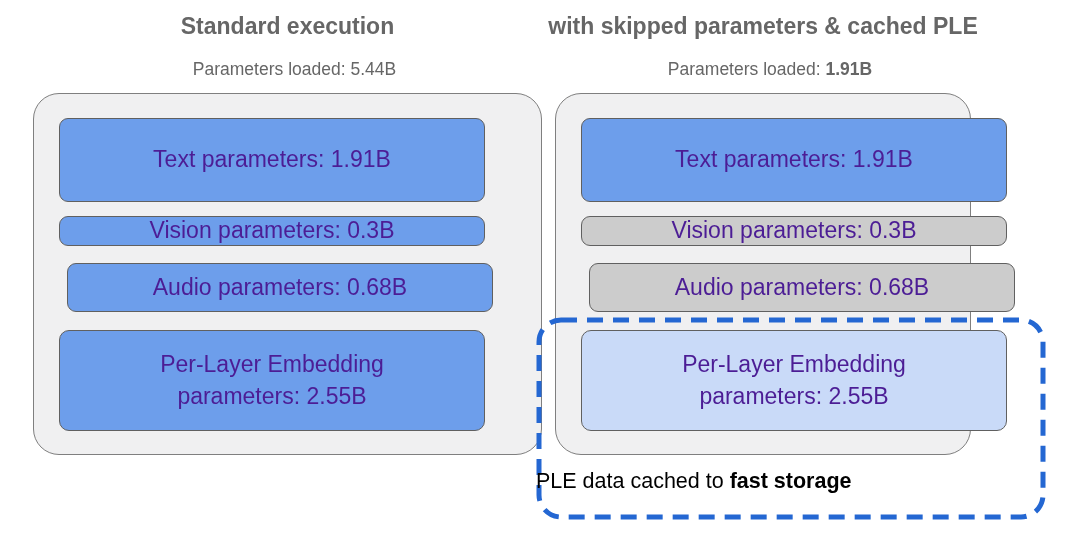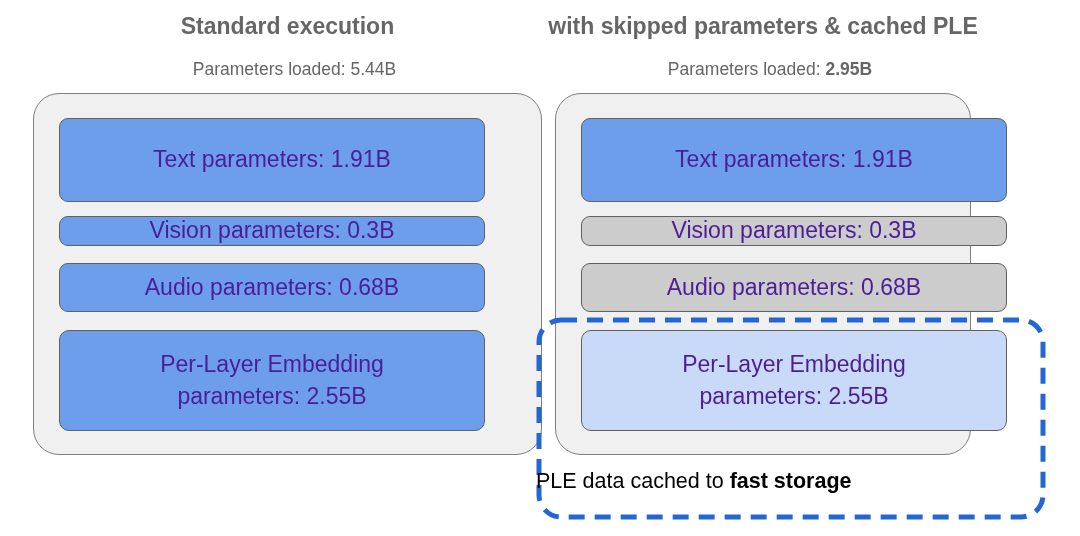--- a/index.html
+++ b/index.html
@@ -29,21 +29,21 @@
   }
   .block{
     position:absolute;left:25px;width:426px;
     border:1.3px solid var(--block-border,#606060);
     border-radius:9px;box-sizing:border-box;
     display:flex;align-items:center;justify-content:center;
     font-size:23px;line-height:1.35;color:#4c1d95;text-align:center;white-space:pre-line;
   }
   .b-text{top:24px;height:84px;}
   .b-vision{top:122px;height:30px;}
-  .b-audio{top:169px;height:49px;}
+  .b-audio{top:169px;height:49px;margin-left:8px;}
   .b-ple{top:236px;height:101px;border-radius:10px;}
   .c-blue{background:var(--block-blue,#6d9eeb);}
   .c-gray{background:var(--block-gray,#cccccc);}
   .c-lightblue{background:var(--block-lightblue,#c9daf8);}
   .dashed-outline{position:absolute;left:536px;top:317px;width:510px;height:203px;z-index:5;}
   .ple-caption{
     position:absolute;left:536px;top:469px;width:510px;margin:0;z-index:6;
     font-size:21.5px;color:#000000;
   }
   .ple-caption b{font-weight:700;}
@@ -68,21 +68,21 @@
       </div>
       <div class="block b-ple c-blue">
         <span>Per-Layer Embedding
 parameters: 2.55B</span>
       </div>
     </div>
   </section>
 
   <section class="column col-right">
     <h2 class="col-title">with skipped parameters &amp; cached PLE</h2>
-    <p class="col-subtitle"><span>Parameters loaded:</span>&nbsp;<span class="strong">2.95B</span></p>
+    <p class="col-subtitle"><span>Parameters loaded:</span>&nbsp;<span class="strong">1.91B</span></p>
     <div class="container">
       <div class="block b-text c-blue">
         <span>Text parameters: 1.91B</span>
       </div>
       <div class="block b-vision c-gray">
         <span>Vision parameters: 0.3B</span>
       </div>
       <div class="block b-audio c-gray">
         <span>Audio parameters: 0.68B</span>
       </div>

